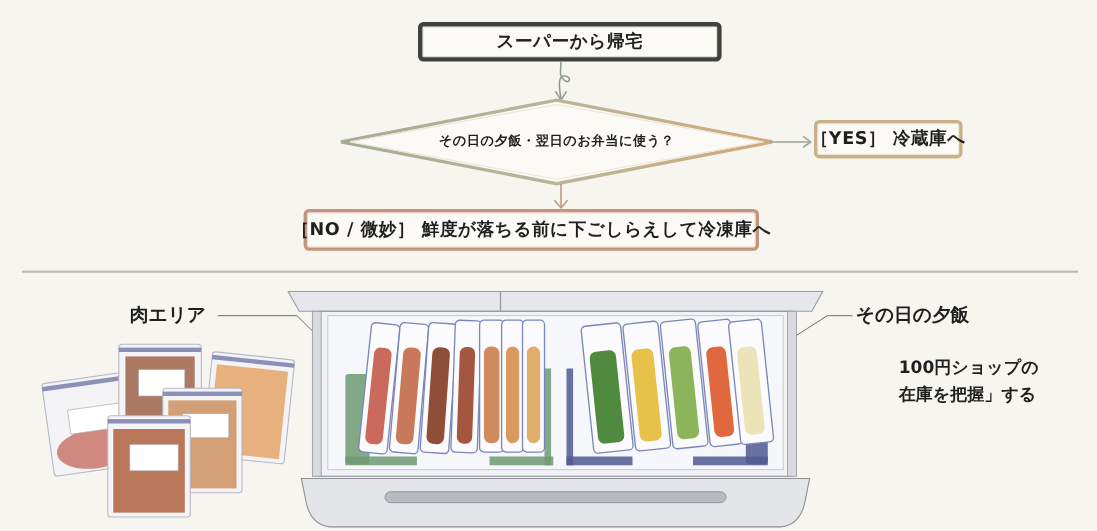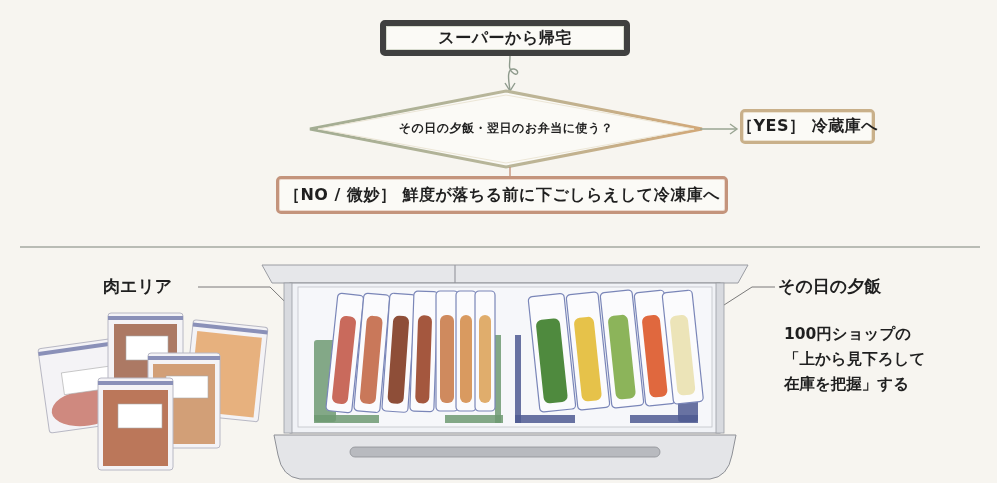--- a/index.html
+++ b/index.html
@@ -12,32 +12,32 @@
   }
   .abs { position: absolute; }
   .box {
     position: absolute;
     display: flex; align-items: center; justify-content: center;
     font-weight: bold; font-size: 16px; letter-spacing: 0.5px;
     background: #fbfaf6;
     border-radius: 5px;
     white-space: nowrap;
   }
-  .box-start { left: 380px; top: 20px; width: 250px; height: 36px; border: 6px solid #404040; box-shadow: inset 0 0 0 1px #d8dccf; }
+  .box-start { left: 380px; top: 20px; width: 276px; height: 36px; border: 4px solid #404040; box-shadow: inset 0 0 0 1px #d8dccf; }
   .box-yes { left: 740px; top: 109px; width: 135px; height: 35px; border: 3px solid #c9b08a; box-shadow: inset 0 0 0 1px #ece2d0; }
-  .box-no { left: 276px; top: 176px; width: 452px; height: 38px; border: 3px solid #c4947c; box-shadow: inset 0 0 0 1px #ecd8cc; }
+  .box-no { left: 276px; top: 190px; width: 414px; height: 38px; border: 3px solid #c4947c; box-shadow: inset 0 0 0 1px #ecd8cc; }
   .diamond-text {
     position: absolute; left: 312px; top: 113px; width: 388px; height: 30px;
     display: flex; align-items: center; justify-content: center;
     font-weight: bold; font-size: 12px; letter-spacing: 0.5px; white-space: nowrap;
   }
   .separator { left: 20px; top: 246px; width: 960px; height: 2px; background: #b9bcb5; }
-  .label-meat { left: 103px; top: 275px; font-weight: bold; font-size: 17px; }
+  .label-meat { left: 118px; top: 275px; font-weight: bold; font-size: 17px; }
   .label-veg { left: 778px; top: 275px; font-weight: bold; font-size: 17px; }
-  .tip { left: 784px; top: 322px; font-weight: bold; font-size: 15.5px; line-height: 25px; }
+  .tip { left: 817px; top: 322px; font-weight: bold; font-size: 15.5px; line-height: 25px; }
   .tip div { white-space: nowrap; }
   svg { position: absolute; overflow: visible; }
 </style>
 </head>
 <body>
 
 <div class="box box-start">
   <span>スーパーから帰宅</span>
 </div>
 
@@ -75,21 +75,20 @@
   <span>［NO / 微妙］ 鮮度が落ちる前に下ごしらえして冷凍庫へ</span>
 </div>
 
 <div class="abs separator"></div>
 
 <div class="abs label-meat">肉エリア</div>
 <div class="abs label-veg">その日の夕飯</div>
 
 <div class="abs tip">
   <div>100円ショップの</div>
-  <div>「上から見下ろして</div>
   <div>在庫を把握」する</div>
 </div>
 
 <svg width="140" height="70" style="left:198px;top:284px;">
   <polyline points="0,3 72,3 136,66" fill="none" stroke="#6b6b6b" stroke-width="0.9"></polyline>
 </svg>
 <svg width="100" height="50" style="left:680px;top:284px;">
   <polyline points="95,3 72,3 2,48" fill="none" stroke="#6b6b6b" stroke-width="0.9"></polyline>
 </svg>
 

